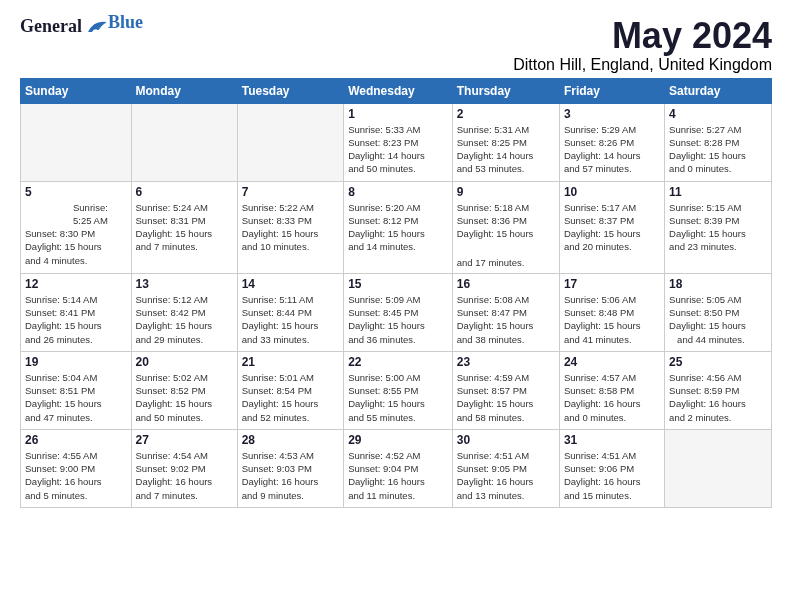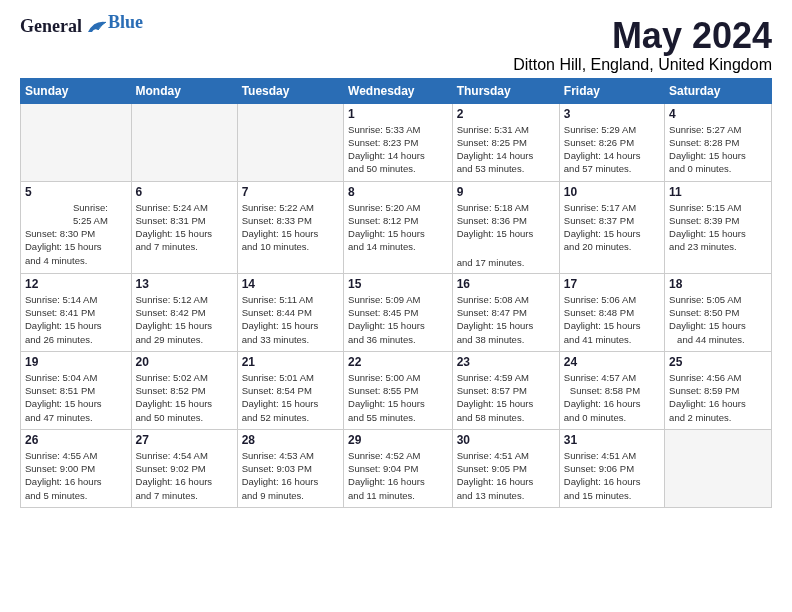--- a/index.html
+++ b/index.html
@@ -284,21 +284,21 @@
           <td>
             <span class="day-num">23</span>
             <span class="day-info" style="display: block;">Sunrise: 4:59 AM</span>
             <span class="day-info" style="display: block;">Sunset: 8:57 PM</span>
             <span class="day-info" style="display: block;">Daylight: 15 hours</span>
             <span class="day-info" style="display: block;">and 58 minutes.</span>
           </td>
           <td>
             <span class="day-num">24</span>
             <span class="day-info" style="display: block;">Sunrise: 4:57 AM</span>
-            <span class="day-info" style="display: block; margin-left: 6px;">Sunset: 8:58 PM</span>
+            <span class="day-info" style="display: block;">Sunset: 8:58 PM</span>
             <span class="day-info" style="display: block;">Daylight: 16 hours</span>
             <span class="day-info" style="display: block;">and 0 minutes.</span>
           </td>
           <td>
             <span class="day-num">25</span>
             <span class="day-info" style="display: block;">Sunrise: 4:56 AM</span>
             <span class="day-info" style="display: block;">Sunset: 8:59 PM</span>
             <span class="day-info" style="display: block;">Daylight: 16 hours</span>
             <span class="day-info" style="display: block;">and 2 minutes.</span>
           </td>

